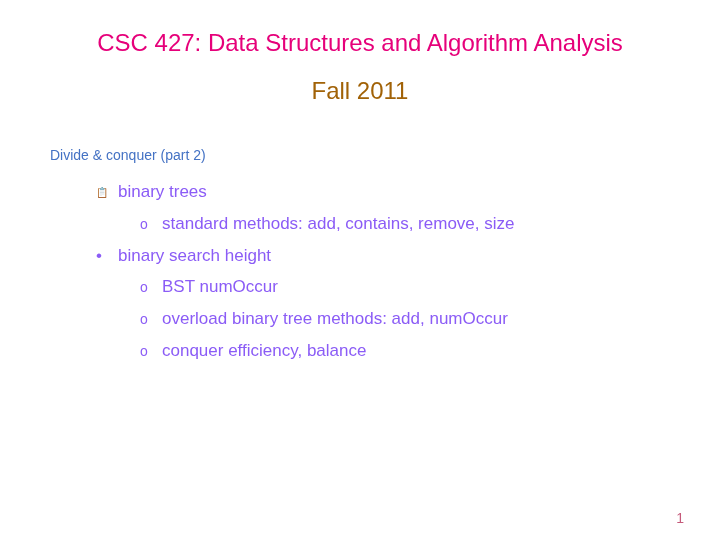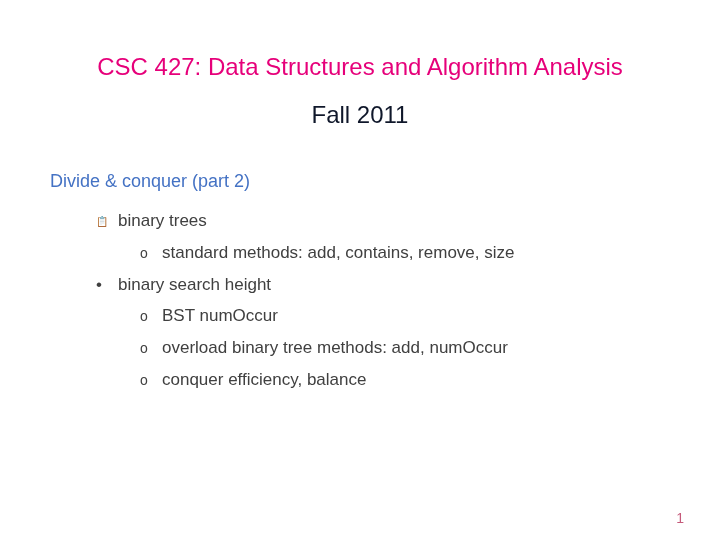--- a/index.html
+++ b/index.html
@@ -9,47 +9,47 @@
     }
     body {
       width: 720px;
       height: 548px;
       background: #ffffff;
       font-family: Arial, Helvetica, sans-serif;
       position: relative;
       overflow: hidden;
     }
     .slide {
-      padding: 50px 50px 0 50px;
+      padding: 26px 50px 0 50px;
     }
     .title {
       color: #e6007a;
       font-size: 24px;
       font-weight: normal;
       text-align: center;
       line-height: 1.4;
       margin-bottom: 40px;
     }
     .subtitle {
-      color: #0f172a;
+      color: #a16207;
       font-size: 24px;
       font-weight: normal;
       text-align: center;
       line-height: 1.4;
       margin-top: 14px;
     }
     .section-header {
       color: #4472c4;
-      font-size: 18px;
+      font-size: 14px;
       font-weight: normal;
       margin-top: 38px;
       margin-bottom: 14px;
     }
     .outline {
-      color: #404040;
+      color: #8b5cf6;
       font-size: 17px;
       line-height: 1.75;
       margin-left: 50px;
     }
     .level1 {
       margin-left: 0px;
       margin-bottom: 2px;
     }
     .level1.bullet::before {
       content: "•";

